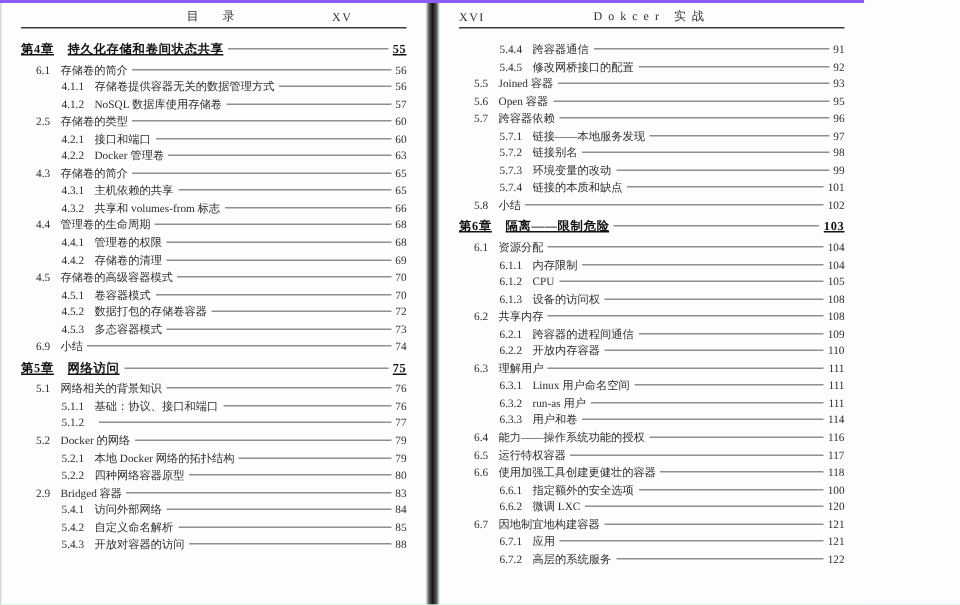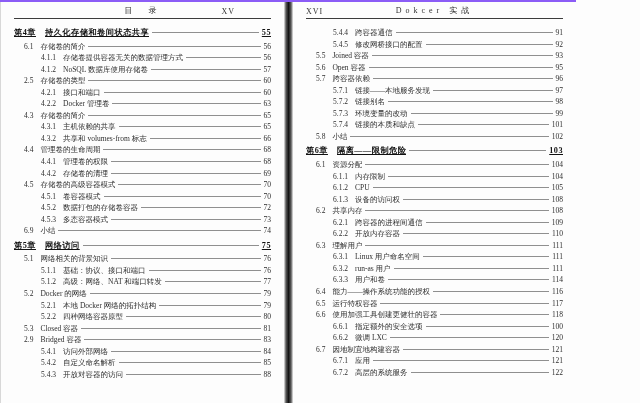--- a/index.html
+++ b/index.html
@@ -164,47 +164,40 @@
           <span class="pg">76</span>
         </div>
         <div class="row level-subsection">
           <span class="num">5.1.1</span>
           <span class="title">基础：协议、接口和端口</span>
           <span class="leader"></span>
           <span class="pg">76</span>
         </div>
         <div class="row level-subsection">
           <span class="num">5.1.2</span>
-          <span class="title">高级：网络、NAT 和端口转发</span>
           <span class="leader"></span>
           <span class="pg">77</span>
         </div>
         <div class="row level-section">
           <span class="num">5.2</span>
           <span class="title">Docker 的网络</span>
           <span class="leader"></span>
           <span class="pg">79</span>
         </div>
         <div class="row level-subsection">
           <span class="num">5.2.1</span>
           <span class="title">本地 Docker 网络的拓扑结构</span>
           <span class="leader"></span>
           <span class="pg">79</span>
         </div>
         <div class="row level-subsection">
           <span class="num">5.2.2</span>
           <span class="title">四种网络容器原型</span>
           <span class="leader"></span>
           <span class="pg">80</span>
-        </div>
-        <div class="row level-section">
-          <span class="num">5.3</span>
-          <span class="title">Closed 容器</span>
-          <span class="leader"></span>
-          <span class="pg">81</span>
         </div>
         <div class="row level-section">
           <span class="num">2.9</span>
           <span class="title">Bridged 容器</span>
           <span class="leader"></span>
           <span class="pg">83</span>
         </div>
         <div class="row level-subsection">
           <span class="num">5.4.1</span>
           <span class="title">访问外部网络</span>

